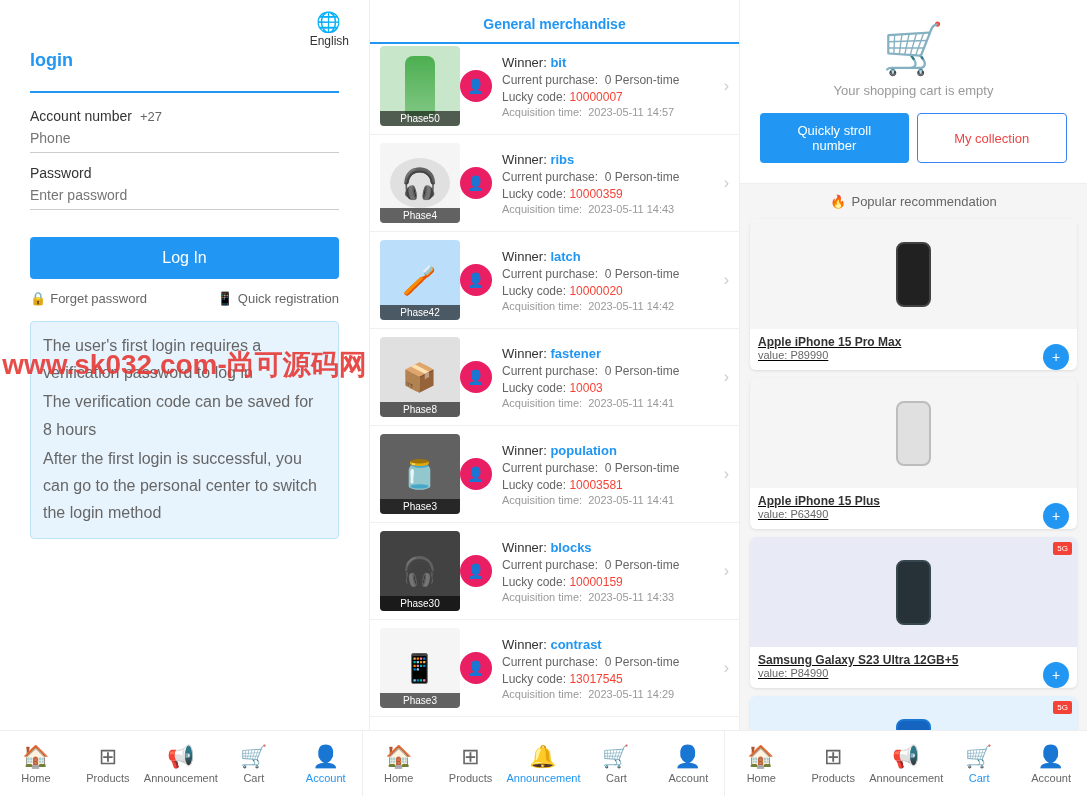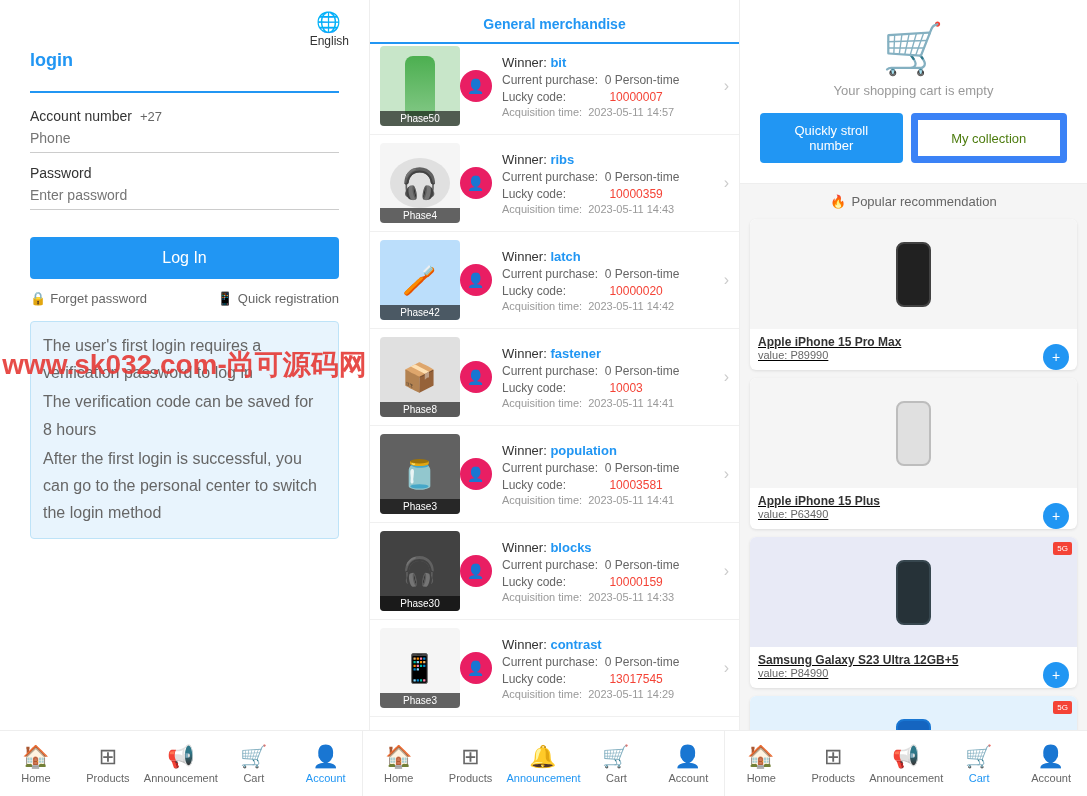--- a/index.html
+++ b/index.html
@@ -154,21 +154,21 @@
     .img-gray { background: #e0e0e0; }
     .img-black { background: #424242; }
     .img-dark { background: #616161; }
     .img-phone { background: #f5f5f5; }
 
     .product-info { padding: 0 10px; flex: 1; }
     .winner-row { font-size: 13px; color: #333; }
     .winner-row span { color: #2196F3; font-weight: bold; }
     .purchase-row { font-size: 12px; color: #666; margin: 3px 0; }
     .lucky-code { font-size: 12px; color: #666; }
-    .lucky-code span { color: #f44336; margin-left: 40px; }
+    .lucky-code span { color: #f44336; }
     .acq-time { font-size: 11px; color: #999; margin-top: 2px; }
     .avatar-circle {
       width: 32px;
       height: 32px;
       border-radius: 50%;
       background: #e91e63;
       display: flex;
       align-items: center;
       justify-content: center;
       color: white;
@@ -215,22 +215,22 @@
       color: white;
       border: none;
       padding: 10px 18px;
       border-radius: 4px;
       font-size: 13px;
       cursor: pointer;
       flex: 1;
     }
     .btn-collection {
       background: white;
-      color: #4d7c0f;
-      border: 7px solid #3b82f6;
+      color: #ef4444;
+      border: 1px solid #3b82f6;
       padding: 10px 18px;
       border-radius: 4px;
       font-size: 13px;
       cursor: pointer;
       flex: 1;
     }
     .popular-section { padding: 10px; }
     .popular-header {
       display: flex;
       align-items: center;

